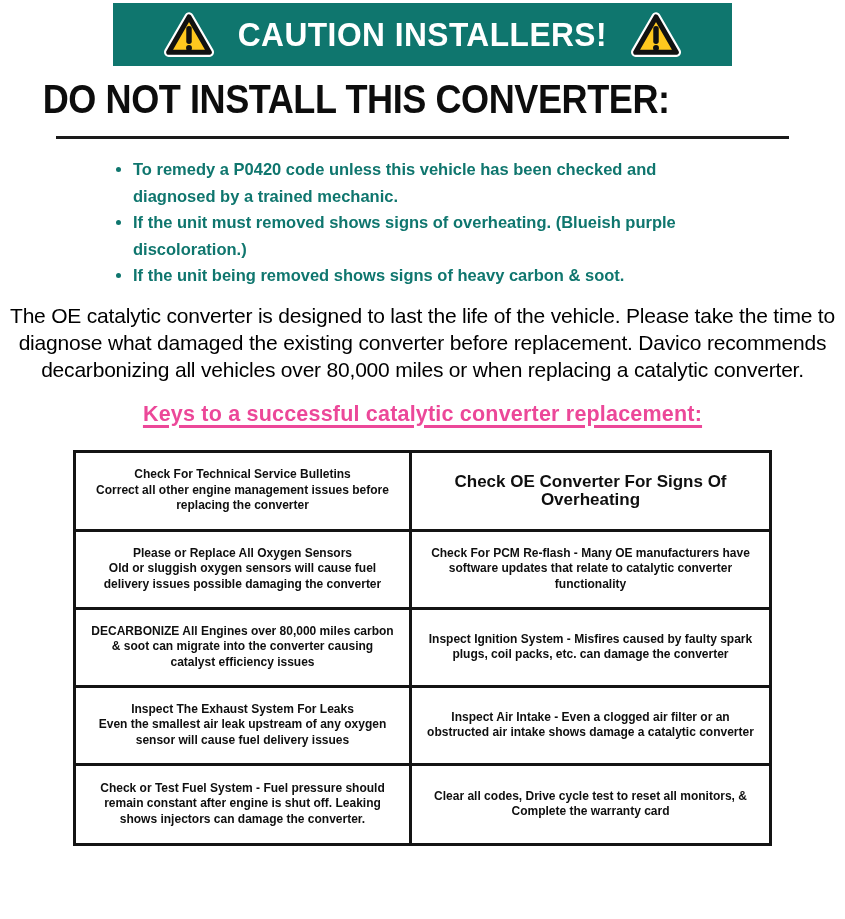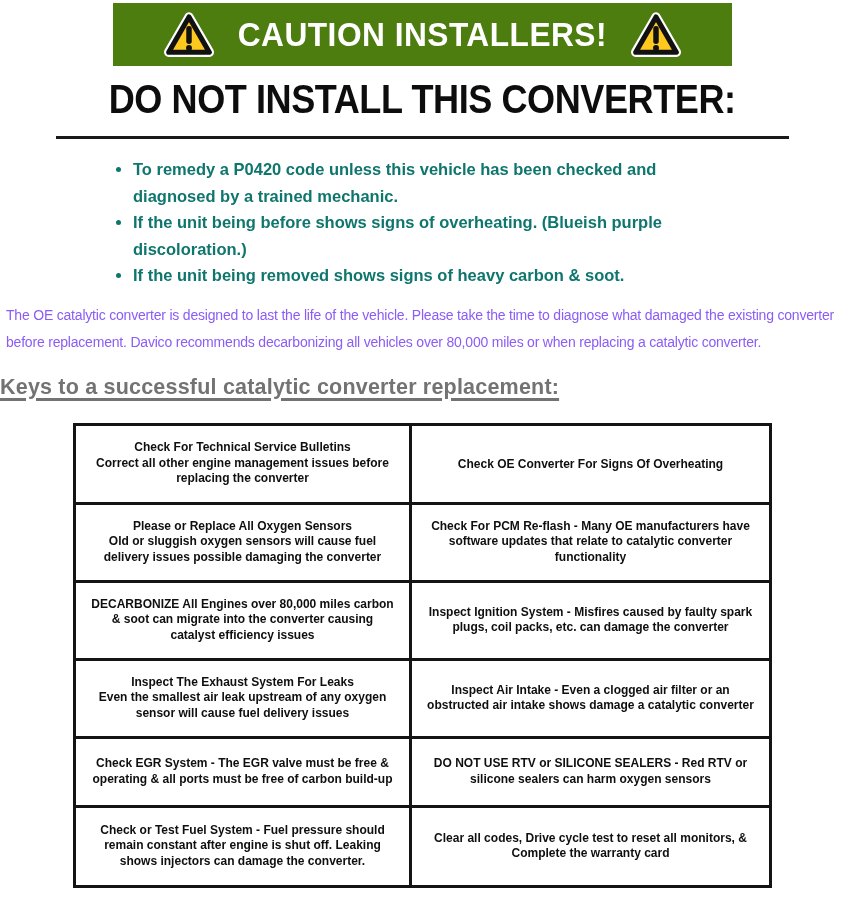--- a/index.html
+++ b/index.html
@@ -11,40 +11,40 @@
     color: #111111;
     overflow: hidden;
   }
   .page { width: 845px; height: 919px; position: relative; }
 
   
   .banner {
     width: 619px;
     height: 63px;
     margin: 3px auto 0;
-    background: #4d7c0f;
+    background: #0f766e;
     display: flex;
     align-items: center;
     justify-content: center;
     gap: 16px;
   }
   .banner-title {
     color: #ffffff;
     font-size: 33px;
     font-weight: 700;
     letter-spacing: 0.5px;
     transform: scaleX(0.96);
     white-space: nowrap;
   }
   .tri { width: 50px; height: 46px; display: block; }
 
   
   .main-heading {
     margin-top: 10px;
-    text-align: center;
+    text-align: left;
   }
   .main-heading span {
     display: inline-block;
     font-size: 41px;
     font-weight: 800;
     letter-spacing: -0.5px;
     transform: scaleX(0.88);
     color: #0d0d0d;
     white-space: nowrap;
   }
@@ -64,33 +64,35 @@
     font-size: 16.5px;
     font-weight: 700;
     line-height: 26.5px;
     color: #0f766e;
   }
   .warnings li { margin-bottom: 0; }
 
   
   .advisory {
     margin: 13px 6px 0;
-    font-size: 14px;
+    text-align: center;
+    font-size: 21px;
     font-weight: 400;
     line-height: 27px;
-    color: #8b5cf6;
+    color: #000000;
     letter-spacing: -0.2px;
   }
 
   
   .keys-heading {
     margin-top: 19px;
+    text-align: center;
     font-size: 21.5px;
     font-weight: 800;
-    color: #737373;
+    color: #ec4899;
     letter-spacing: 0.2px;
   }
   .keys-heading span {
     text-decoration: underline;
     text-decoration-thickness: 2.5px;
     text-underline-offset: 4px;
   }
 
   
   .keys-table {
@@ -111,21 +113,21 @@
     white-space: pre-line;
   }
   .keys-table col.c-left  { width: 336px; }
   .keys-table col.c-right { width: 360px; }
   .keys-table tr.r1 { height: 79px; }
   .keys-table tr.r2 { height: 78px; }
   .keys-table tr.r3 { height: 78px; }
   .keys-table tr.r4 { height: 78px; }
   .keys-table tr.r5 { height: 69px; }
   .keys-table tr.r6 { height: 80px; }
-  .keys-table td.cell-large { font-size: 12px; line-height: 18px; }
+  .keys-table td.cell-large { font-size: 17px; line-height: 18px; }
 </style>
 </head>
 <body>
 
 <div class="page">
 
   <header class="banner">
     <svg class="tri" viewBox="0 0 64 58" aria-hidden="true">
       <path d="M32 6 L58 51 L6 51 Z" fill="#FFC81E" stroke="#ffffff" stroke-width="12" stroke-linejoin="round"></path>
       <path d="M32 6 L58 51 L6 51 Z" fill="#FFC81E" stroke="#111111" stroke-width="6.5" stroke-linejoin="round"></path>
@@ -140,21 +142,21 @@
       <circle cx="32" cy="45.5" r="3.8" fill="#111111"></circle>
     </svg>
   </header>
 
   <h2 class="main-heading"><span>DO NOT INSTALL THIS CONVERTER:</span></h2>
 
   <hr class="divider">
 
   <ul class="warnings">
     <li>To remedy a P0420 code unless this vehicle has been checked and diagnosed by a trained mechanic.</li>
-    <li>If the unit being before shows signs of overheating. (Blueish purple discoloration.)</li>
+    <li>If the unit must removed shows signs of overheating. (Blueish purple discoloration.)</li>
     <li>If the unit being removed shows signs of heavy carbon &amp; soot.</li>
   </ul>
 
   <p class="advisory">The OE catalytic converter is designed to last the life of the vehicle. Please take the time to diagnose what damaged the existing converter before replacement. Davico recommends decarbonizing all vehicles over 80,000 miles or when replacing a catalytic converter.</p>
 
   <h3 class="keys-heading"><span>Keys to a successful catalytic converter replacement:</span></h3>
 
   <table class="keys-table">
     <colgroup>
         <col class="c-left">
@@ -173,24 +175,20 @@
       </tr>
       <tr class="r3">
         <td>DECARBONIZE All Engines over 80,000 miles carbon &amp; soot can migrate into the converter causing catalyst efficiency issues</td>
         <td>Inspect Ignition System - Misfires caused by faulty spark plugs, coil packs, etc. can damage the converter</td>
       </tr>
       <tr class="r4">
         <td>Inspect The Exhaust System For Leaks
 Even the smallest air leak upstream of any oxygen sensor will cause fuel delivery issues</td>
         <td>Inspect Air Intake - Even a clogged air filter or an obstructed air intake shows damage a catalytic converter</td>
       </tr>
-      <tr class="r5">
-        <td>Check EGR System - The EGR valve must be free &amp; operating &amp; all ports must be free of carbon build-up</td>
-        <td>DO NOT USE RTV or SILICONE SEALERS - Red RTV or silicone sealers can harm oxygen sensors</td>
-      </tr>
       <tr class="r6">
         <td>Check or Test Fuel System - Fuel pressure should remain constant after engine is shut off.  Leaking shows injectors can damage the converter.</td>
         <td>Clear all codes,  Drive cycle test to reset all monitors, &amp; Complete the warranty card</td>
       </tr>
     </tbody>
   </table>
 
 </div>
 
 </body></html>

